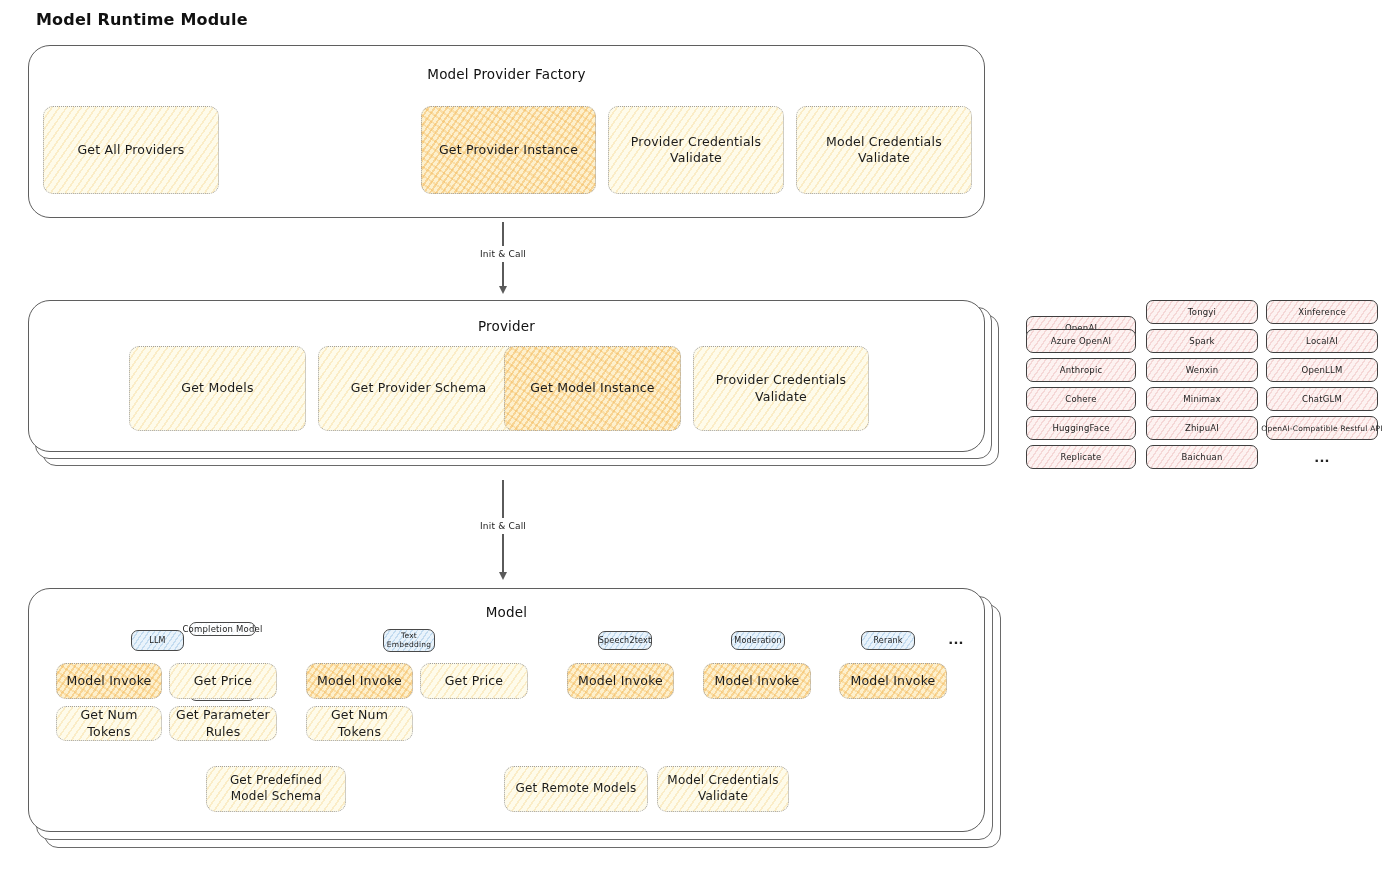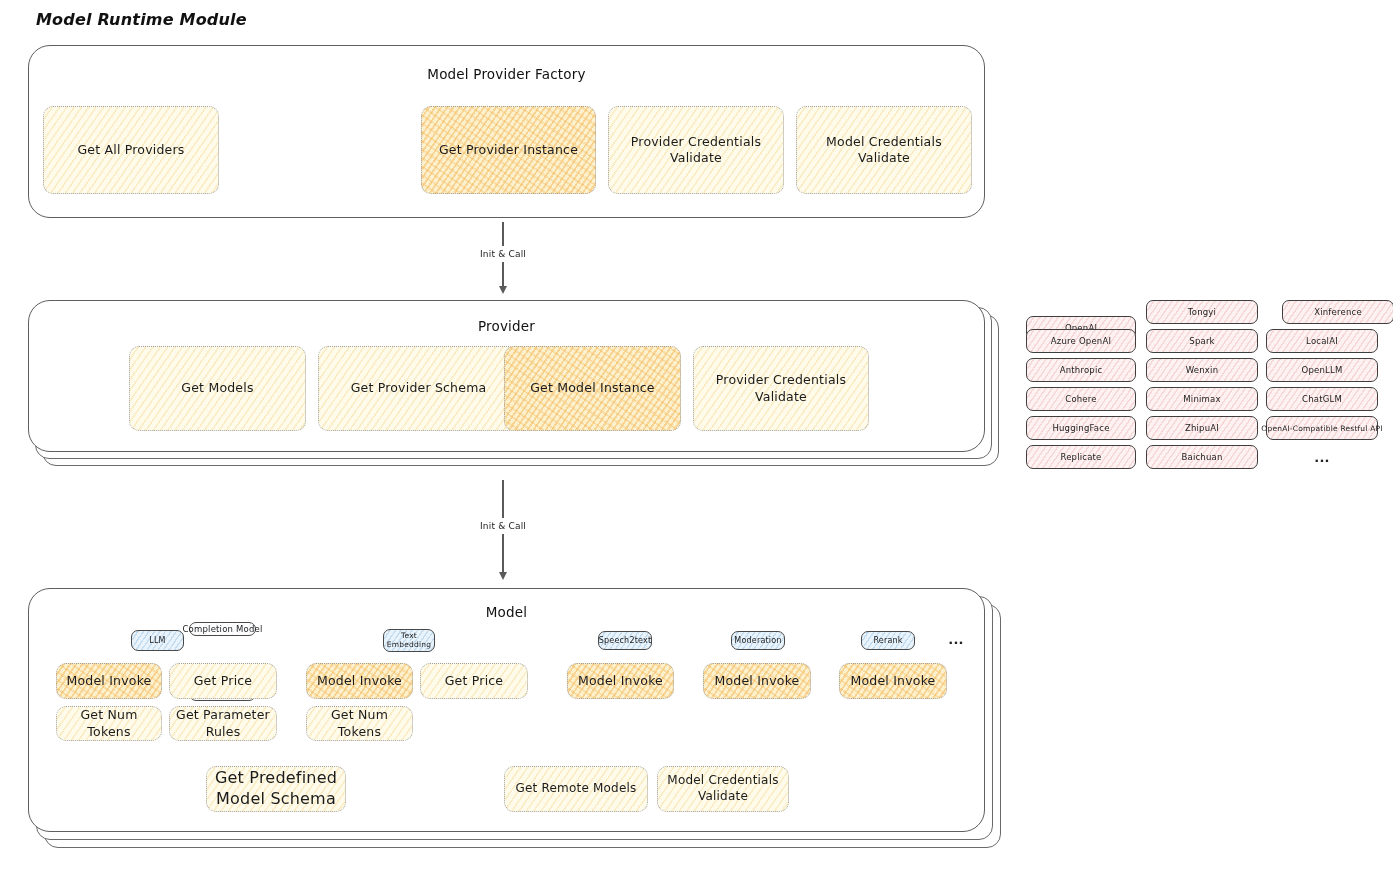--- a/index.html
+++ b/index.html
@@ -1,20 +1,20 @@
 <!DOCTYPE html>
 <html><head>
 <meta charset="utf-8">
 <style>
   html,body{margin:0;padding:0;background:#ffffff;}
   .canvas{
     position:relative;width:1393px;height:880px;background:#ffffff;overflow:hidden;
     font-family:"DejaVu Sans",sans-serif;color:#1b1b1b;letter-spacing:.2px;
   }
-  .page-title{position:absolute;left:36px;top:10px;font-size:16px;font-weight:600;color:#111;font-style:italic;}
+  .page-title{position:absolute;left:36px;top:10px;font-size:16px;font-weight:600;color:#111;}
   .frame{position:absolute;background:#ffffff;border:1.5px solid #5f5f5f;border-radius:22px;box-sizing:border-box;}
   .stack-layer{position:absolute;background:#ffffff;border:1.4px solid #6a6a6a;border-radius:14px;box-sizing:border-box;}
   .frame-title{position:absolute;left:0;right:0;text-align:center;font-size:13.5px;color:#111;}
   .ybox{
     position:absolute;display:flex;align-items:center;justify-content:center;text-align:center;
     background-color:#fefbea;
     background-image:repeating-linear-gradient(125deg, rgba(244,203,116,0.30) 0px, rgba(244,203,116,0.30) 1.6px, transparent 1.6px, transparent 6px);
     border:1.4px dotted #a0a0a0;border-radius:10px;
     font-size:12.5px;line-height:1.3;color:#1b1b1b;padding:2px 6px;box-sizing:border-box;
   }
@@ -89,21 +89,21 @@
   <div class="pinkbox" style="left:1026px;top:416px;width:110px;height:24px;">HuggingFace</div>
   <div class="pinkbox" style="left:1026px;top:445px;width:110px;height:24px;">Replicate</div>
 
   <div class="pinkbox" style="left:1146px;top:300px;width:112px;height:24px;">Tongyi</div>
   <div class="pinkbox" style="left:1146px;top:329px;width:112px;height:24px;">Spark</div>
   <div class="pinkbox" style="left:1146px;top:358px;width:112px;height:24px;">Wenxin</div>
   <div class="pinkbox" style="left:1146px;top:387px;width:112px;height:24px;">Minimax</div>
   <div class="pinkbox" style="left:1146px;top:416px;width:112px;height:24px;">ZhipuAI</div>
   <div class="pinkbox" style="left:1146px;top:445px;width:112px;height:24px;">Baichuan</div>
 
-  <div class="pinkbox" style="left:1266px;top:300px;width:112px;height:24px;margin-left:16px;">Xinference</div>
+  <div class="pinkbox" style="left:1266px;top:300px;width:112px;height:24px;">Xinference</div>
   <div class="pinkbox" style="left:1266px;top:329px;width:112px;height:24px;">LocalAI</div>
   <div class="pinkbox" style="left:1266px;top:358px;width:112px;height:24px;">OpenLLM</div>
   <div class="pinkbox" style="left:1266px;top:387px;width:112px;height:24px;">ChatGLM</div>
   <div class="pinkbox tiny" style="left:1266px;top:416px;width:112px;height:24px;">OpenAI-Compatible Restful API</div>
   <div class="ellipsis" style="left:1266px;top:445px;width:112px;height:24px;">...</div>
 
   <div class="arrow" style="left:448px;top:480px;width:110px;height:100px;">
     <div class="seg"></div>
     <div class="alabel">Init &amp; Call</div>
     <div class="seg"></div>
@@ -130,18 +130,18 @@
     <div class="ybox" style="left:140px;top:117px;width:108px;height:35px;">Get Parameter Rules</div>
 
     <div class="ybox hl" style="left:277px;top:74px;width:107px;height:36px;">Model Invoke</div>
     <div class="ybox" style="left:391px;top:74px;width:108px;height:36px;">Get Price</div>
     <div class="ybox" style="left:277px;top:117px;width:107px;height:35px;">Get Num Tokens</div>
 
     <div class="ybox hl" style="left:538px;top:74px;width:107px;height:36px;">Model Invoke</div>
     <div class="ybox hl" style="left:674px;top:74px;width:108px;height:36px;">Model Invoke</div>
     <div class="ybox hl" style="left:810px;top:74px;width:108px;height:36px;">Model Invoke</div>
 
-    <div class="ybox" style="left:177px;top:177px;width:140px;height:46px;font-size:16px;">Get Predefined Model Schema</div>
+    <div class="ybox" style="left:177px;top:177px;width:140px;height:46px;font-size:12px;">Get Predefined Model Schema</div>
     <div class="ybox" style="left:475px;top:177px;width:144px;height:46px;font-size:12px;">Get Remote Models</div>
     <div class="ybox" style="left:628px;top:177px;width:132px;height:46px;font-size:12px;">Model Credentials Validate</div>
   </div>
 
 </div>
 
 </body></html>

